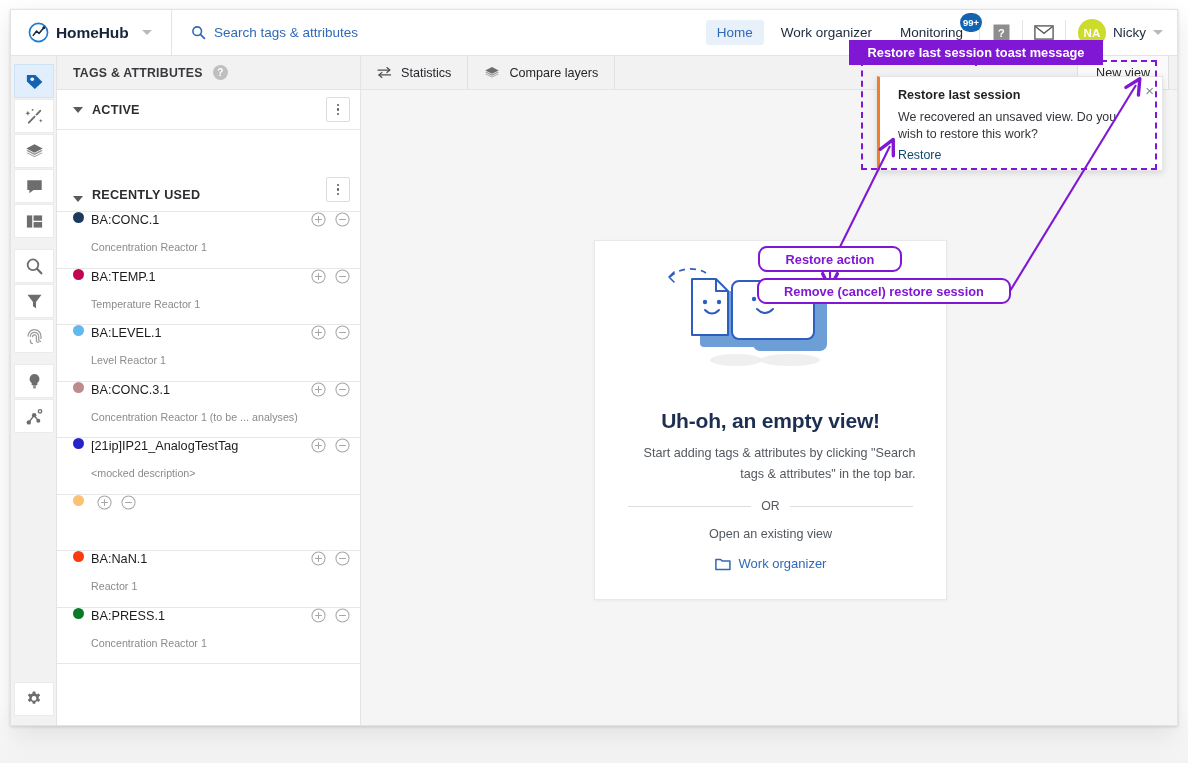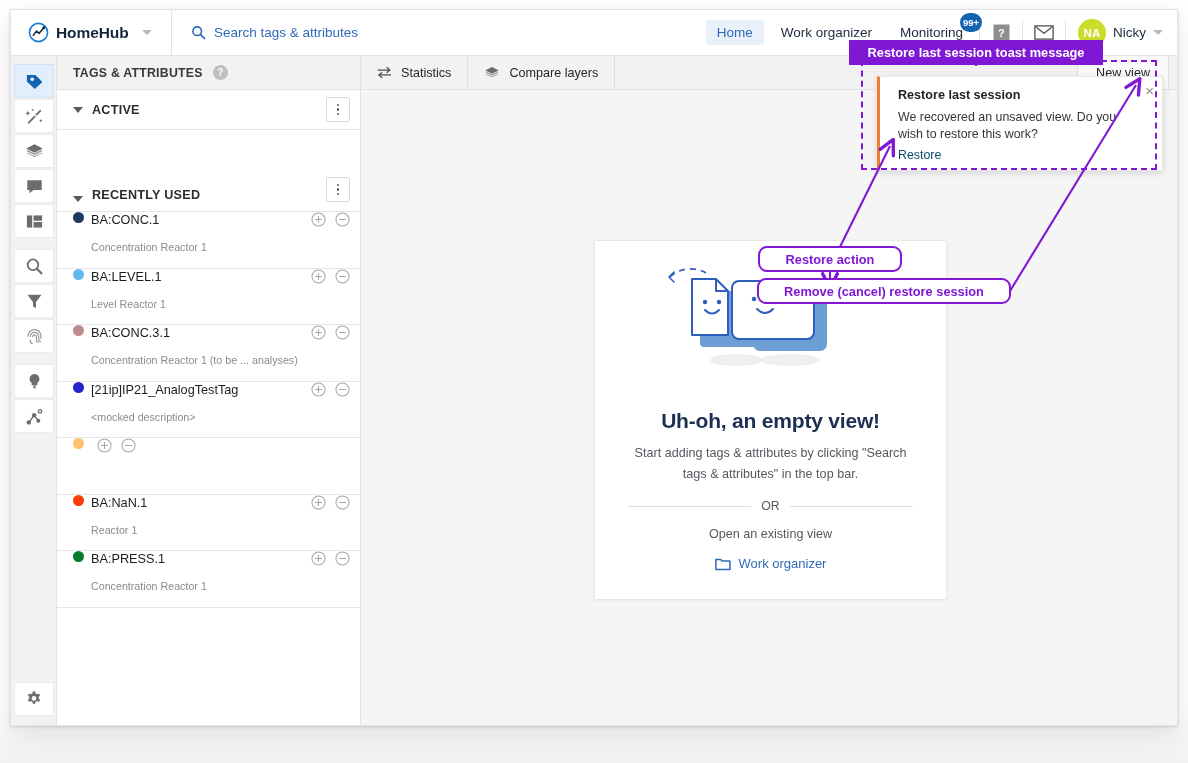--- a/index.html
+++ b/index.html
@@ -221,21 +221,21 @@
     box-shadow: 0 1px 3px rgba(0,0,0,.05);
     display: flex; flex-direction: column; align-items: center;
     padding-top: 14px;
   }
   .illus { width: 230px; height: 140px; }
   .empty-title {
     font-size: 21px; font-weight: bold; color: #1c2f52;
     margin-top: 14px; letter-spacing: -.2px;
   }
   .empty-sub {
-    font-size: 12.6px; color: #53585f; text-align: center;
+    font-size: 12.6px; color: #53585f; text-align: right;
     line-height: 21px; margin-top: 10px; width: 290px;
   }
   .or-row {
     display: flex; align-items: center; gap: 10px;
     width: 285px; margin-top: 14px;
   }
   .or-line { flex: 1 1 auto; height: 1px; background: #dedede; }
   .or-text { font-size: 12.3px; color: #53585f; }
   .open-existing { font-size: 12.6px; color: #53585f; margin-top: 14px; }
   .wo-link {
@@ -466,20 +466,38 @@
             <i></i>
           </span>
       </div>
 
       <div id="tag-list">
           <div class="tag-row">
             <span class="tag-dot" style="background: rgb(28, 58, 94);"></span>
             <div class="tag-texts">
               <div class="tag-name">BA:CONC.1</div>
               <div class="tag-desc">Concentration Reactor 1</div>
+            </div>
+            <div class="tag-actions">
+              <svg class="circ-btn" viewBox="0 0 16 16">
+                <circle cx="8" cy="8" r="7" fill="none" stroke="#a6a6a6" stroke-width="1.1"></circle>
+                <line x1="4.4" y1="8" x2="11.6" y2="8" stroke="#a6a6a6" stroke-width="1.1"></line>
+                <line x1="8" y1="4.4" x2="8" y2="11.6" stroke="#a6a6a6" stroke-width="1.1"></line>
+              </svg>
+              <svg class="circ-btn" viewBox="0 0 16 16">
+                <circle cx="8" cy="8" r="7" fill="none" stroke="#a6a6a6" stroke-width="1.1"></circle>
+                <line x1="4.4" y1="8" x2="11.6" y2="8" stroke="#a6a6a6" stroke-width="1.1"></line>
+              </svg>
+            </div>
+          </div>
+          <div class="tag-row">
+            <span class="tag-dot" style="background: rgb(194, 6, 79);"></span>
+            <div class="tag-texts">
+              <div class="tag-name">BA:TEMP.1</div>
+              <div class="tag-desc">Temperature Reactor 1</div>
             </div>
             <div class="tag-actions">
               <svg class="circ-btn" viewBox="0 0 16 16">
                 <circle cx="8" cy="8" r="7" fill="none" stroke="#a6a6a6" stroke-width="1.1"></circle>
                 <line x1="4.4" y1="8" x2="11.6" y2="8" stroke="#a6a6a6" stroke-width="1.1"></line>
                 <line x1="8" y1="4.4" x2="8" y2="11.6" stroke="#a6a6a6" stroke-width="1.1"></line>
               </svg>
               <svg class="circ-btn" viewBox="0 0 16 16">
                 <circle cx="8" cy="8" r="7" fill="none" stroke="#a6a6a6" stroke-width="1.1"></circle>
                 <line x1="4.4" y1="8" x2="11.6" y2="8" stroke="#a6a6a6" stroke-width="1.1"></line>

